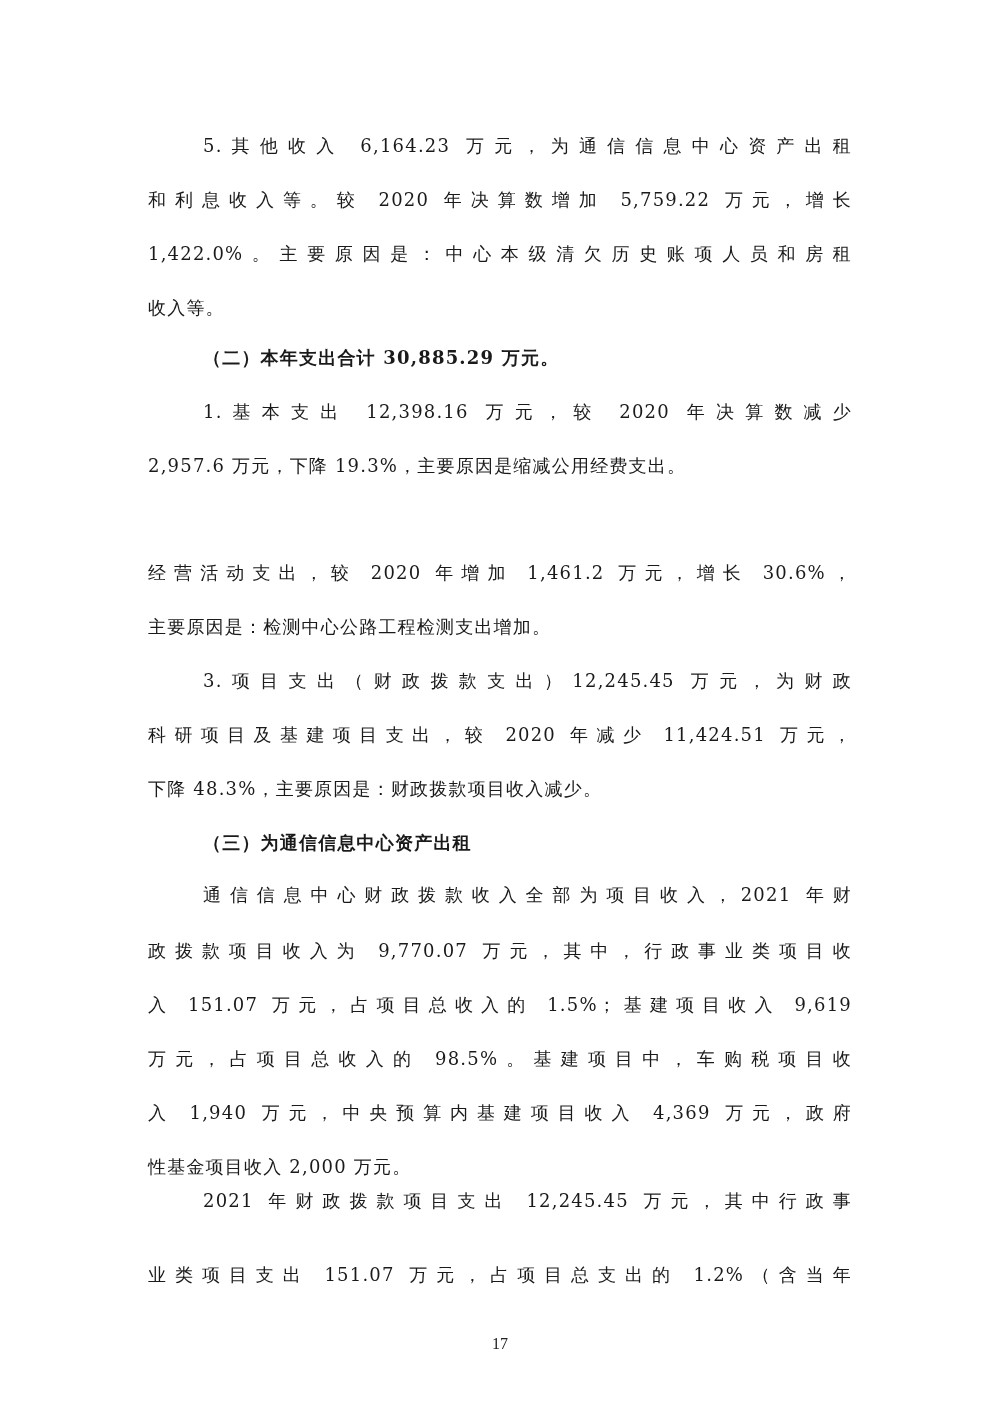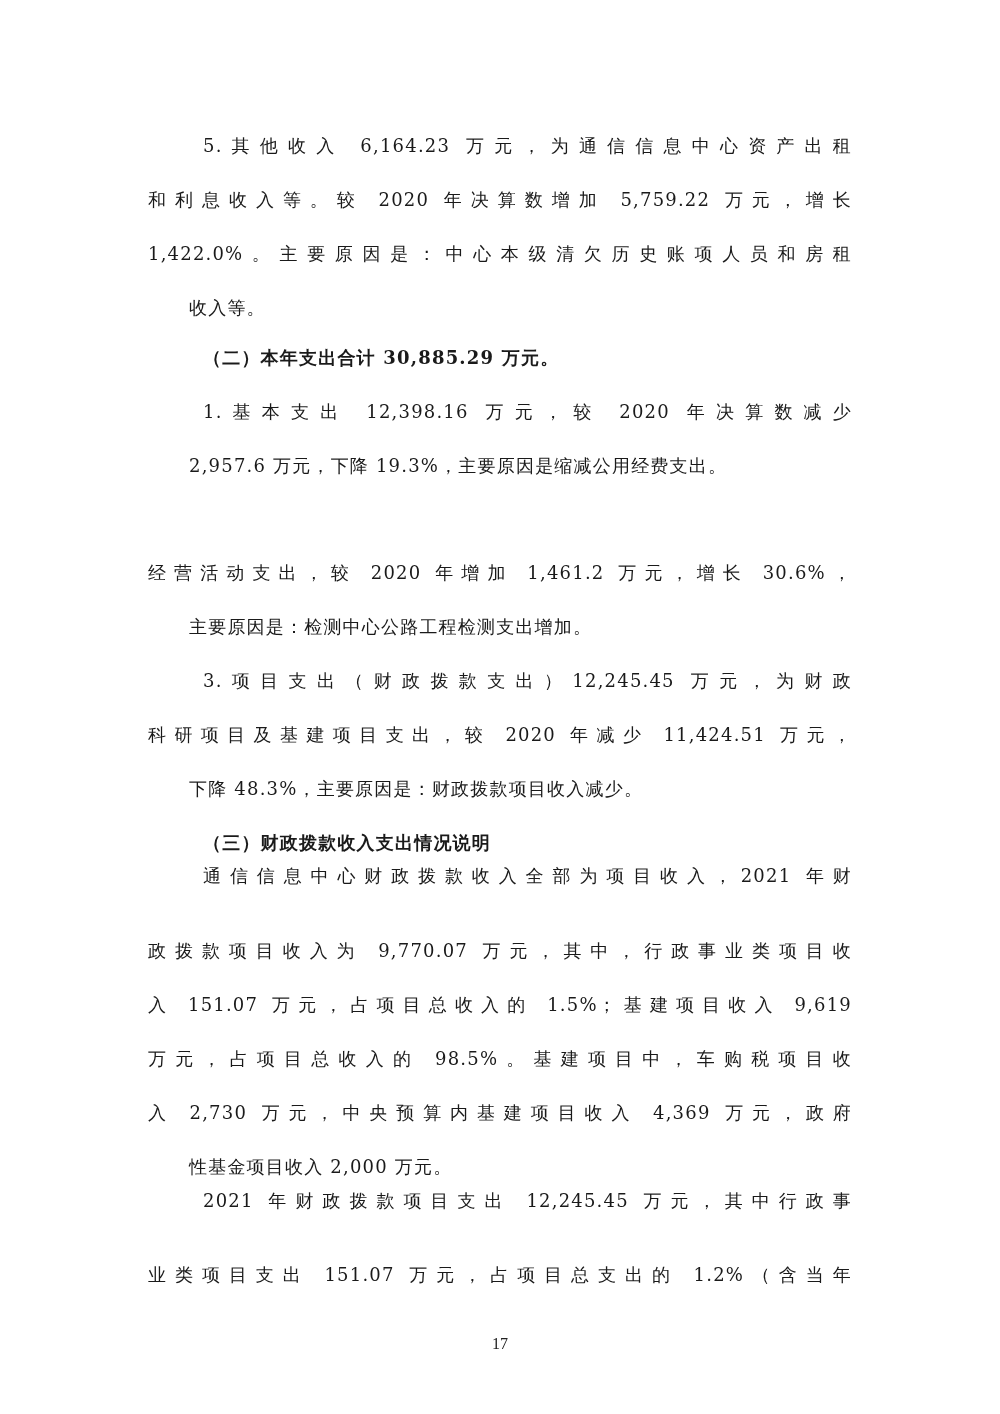--- a/index.html
+++ b/index.html
@@ -9,21 +9,21 @@
       color: #1a1a1a;
     }
     .page { position: absolute; left: 0; top: 0; width: 1000px; height: 1414px; }
     .line {
       position: absolute; left: 148px; width: 704px;
       font-size: 18px; line-height: 36px; height: 36px;
       white-space: nowrap; letter-spacing: 1.2px;
       text-align: justify; text-align-last: justify;
     }
     .line.indent { left: 203px; width: 649px; }
-    .line.last { text-align-last: left; margin-left: 41px; }
+    .line.last { text-align-last: left; }
     .line.heading { left: 203px; width: auto; text-align-last: left; font-weight: bold; }
     .page-number {
       position: absolute; left: 0; width: 1000px; top: 1293px;
       text-align: center; font-size: 16px; line-height: 20px;
       font-family: "Liberation Serif", serif; color: #222; margin-top: 41px;
     }
   </style>
 </head>
 <body>
 
@@ -39,26 +39,26 @@
   <div class="line indent" style="top:394px">1.基本支出 12,398.16 万元，较 2020 年决算数减少</div>
   <div class="line last" style="top:448px">2,957.6 万元，下降 19.3%，主要原因是缩减公用经费支出。</div>
 
   <div class="line" style="top:555px">经营活动支出，较 2020 年增加 1,461.2 万元，增长 30.6%，</div>
   <div class="line last" style="top:609px">主要原因是：检测中心公路工程检测支出增加。</div>
 
   <div class="line indent" style="top:663px">3.项目支出（财政拨款支出）12,245.45 万元，为财政</div>
   <div class="line" style="top:717px">科研项目及基建项目支出，较 2020 年减少 11,424.51 万元，</div>
   <div class="line last" style="top:771px">下降 48.3%，主要原因是：财政拨款项目收入减少。</div>
 
-  <div class="line heading" style="top:825px">（三）财政拨款收入支出情况说明</div>
+  <div class="line heading" style="top:825px">（三）为通信信息中心资产出租</div>
 
-  <div class="line indent" style="top:858px">通信信息中心财政拨款收入全部为项目收入，2021 年财</div>
+  <div class="line indent" style="top:877px">通信信息中心财政拨款收入全部为项目收入，2021 年财</div>
   <div class="line" style="top:933px">政拨款项目收入为 9,770.07 万元，其中，行政事业类项目收</div>
   <div class="line" style="top:987px">入 151.07 万元，占项目总收入的 1.5%；基建项目收入 9,619</div>
   <div class="line" style="top:1041px">万元，占项目总收入的 98.5%。基建项目中，车购税项目收</div>
-  <div class="line" style="top:1095px">入 2,730 万元，中央预算内基建项目收入 4,369 万元，政府</div>
+  <div class="line" style="top:1095px">入 1,940 万元，中央预算内基建项目收入 4,369 万元，政府</div>
   <div class="line last" style="top:1149px">性基金项目收入 2,000 万元。</div>
 
   <div class="line indent" style="top:1183px">2021 年财政拨款项目支出 12,245.45 万元，其中行政事</div>
   <div class="line" style="top:1257px">业类项目支出 151.07 万元，占项目总支出的 1.2%（含当年</div>
 
   <div class="page-number">17</div>
 </div>
 
 </body></html>

